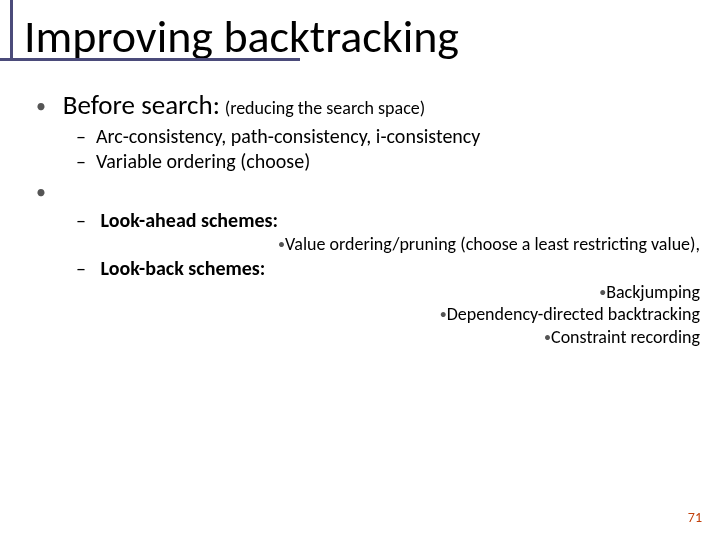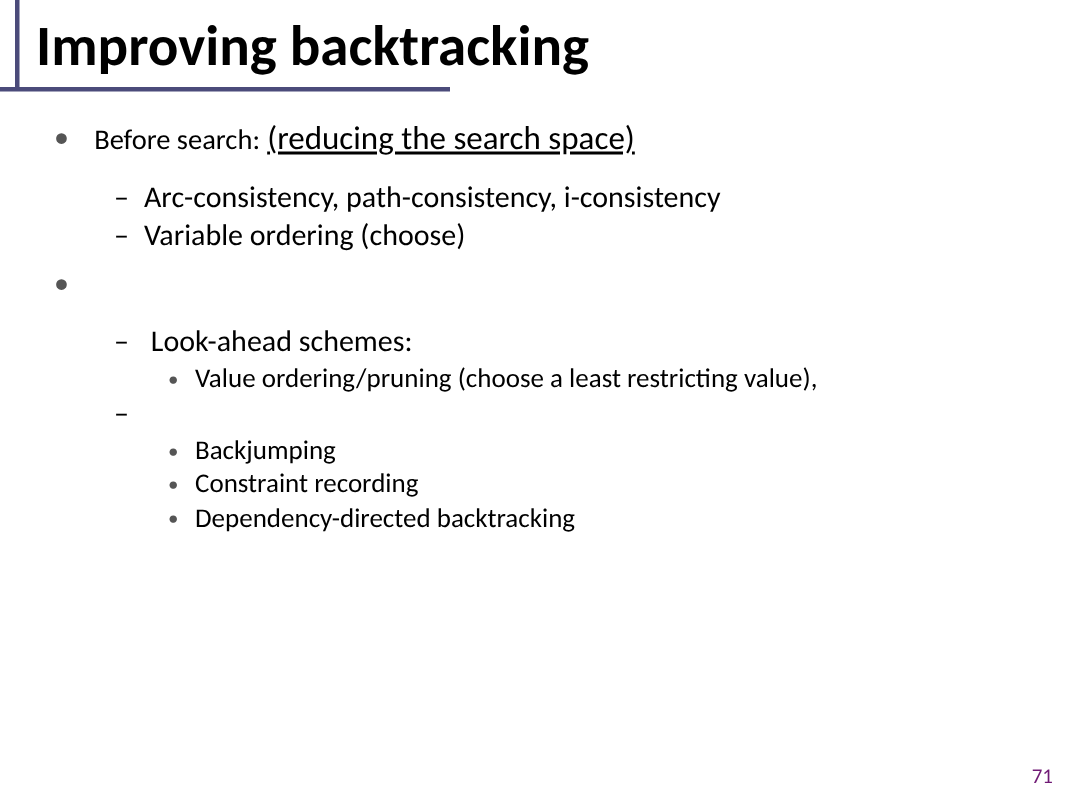--- a/index.html
+++ b/index.html
@@ -26,74 +26,75 @@
   }
   .title-rule-h {
     position: absolute;
     left: 0;
     top: 58px;
     width: 300px;
     height: 3px;
     background: #4b4b7a;
   }
   .title {
-    font-size: 38px;
-    font-weight: 700;
+    font-size: 46px;
+    font-weight: 400;
     letter-spacing: 0px;
     padding-bottom: 10px;
   }
   .content {
     padding: 14px 20px 0 40px;
     font-size: 21px;
     line-height: 1.25;
   }
   ul { list-style: none; }
   .lvl1 > li { margin-bottom: 6px; }
   .lvl1 > li::before {
     content: "•";
     color: #555;
     display: inline-block;
     width: 22px;
     margin-left: -4px;
     font-size: 20px;
     vertical-align: 1px;
   }
-  .lvl1-head { font-size: 19px; margin-top: 36px; }
-  .lvl1-note { font-size: 22px; text-decoration: underline; }
+  .lvl1-head { font-size: 27px; margin-top: 36px; }
+  .lvl1-note { font-size: 18px; }
   .lvl2 {
     padding-left: 38px;
     font-size: 20px;
-    margin-top: 14px;
+    margin-top: 2px;
   }
   .lvl2 > li::before {
     content: "–";
     display: inline-block;
     width: 20px;
     margin-left: -2px;
   }
   .lvl3 {
     padding-left: 34px;
     font-size: 18px;
     margin-top: 0px;
+    text-align: right;
   }
   .lvl3 > li::before {
     content: "•";
     color: #555;
     display: inline-block;
     width: 18px;
     font-size: 14px;
     vertical-align: 1px;
   }
-  .b { font-weight: 400; }
+  .b { font-weight: 700; }
   .pagenum {
     position: absolute;
     right: 18px;
     bottom: 14px;
     font-size: 14px;
-    color: #701a75;
+    color: #c2410c;
   }
 </style>
 </head>
 <body>
 
 <div class="title-wrap">
   <div class="title-rule-v"></div>
   <div class="title-rule-h"></div>
   <div class="title">Improving backtracking</div>
 </div>
@@ -110,24 +111,25 @@
     </li>
     <li>
       <ul class="lvl2">
         <li>
           <span class="b">Look-ahead schemes:</span>
           <ul class="lvl3">
             <li><span>Value ordering/pruning</span> <span>(choose a least restricting value)</span><span>,</span></li>
           </ul>
         </li>
         <li>
+          <span class="b">Look-back schemes:</span>
           <ul class="lvl3">
             <li><span>Backjumping</span></li>
+            <li><span>Dependency-directed backtracking</span></li>
             <li><span>Constraint recording</span></li>
-            <li><span>Dependency-directed backtracking</span></li>
           </ul>
         </li>
       </ul>
     </li>
   </ul>
 </div>
 
 <div class="pagenum">71</div>
 
 </body></html>

